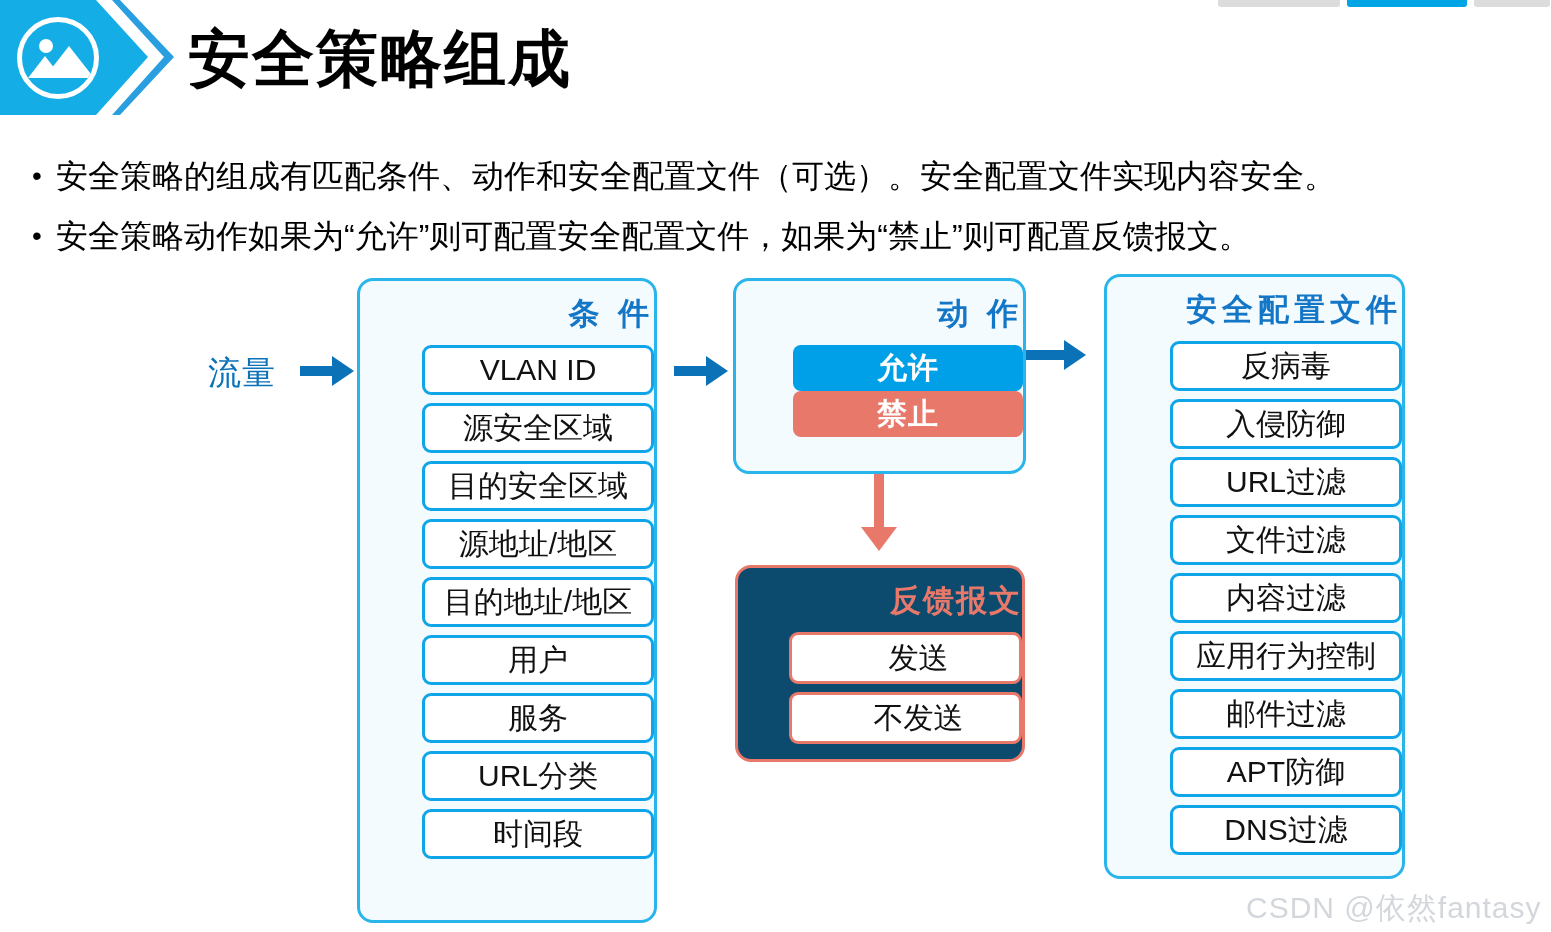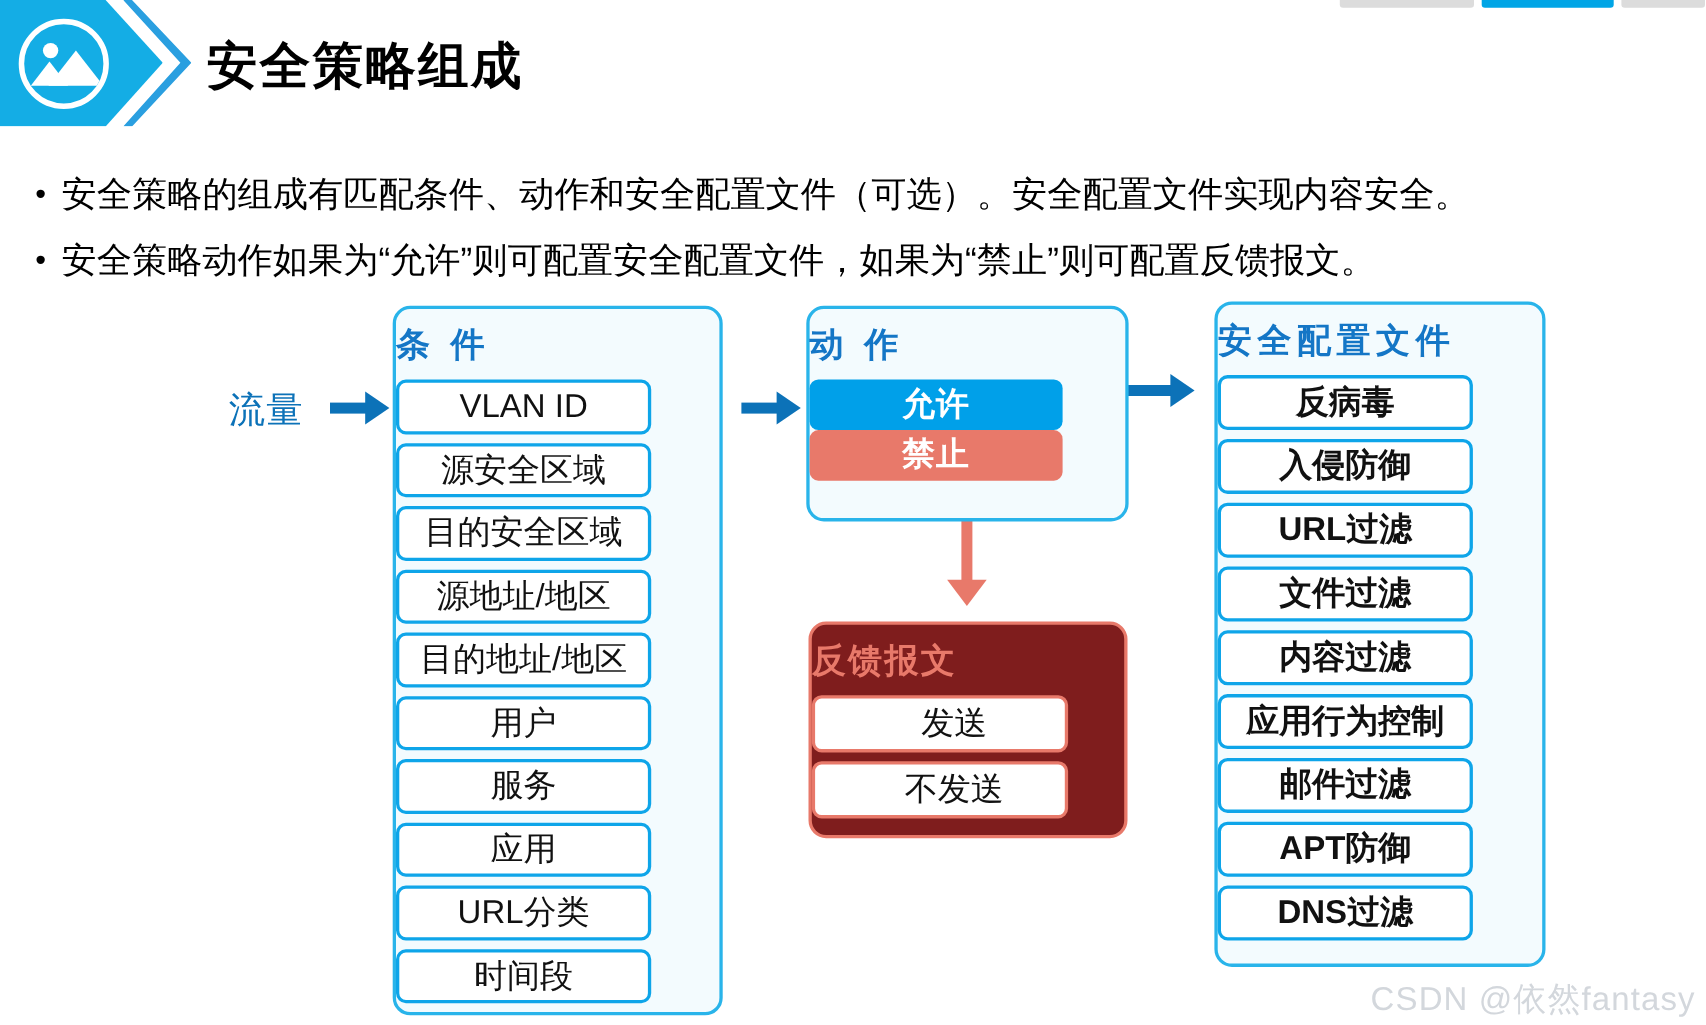--- a/index.html
+++ b/index.html
@@ -101,21 +101,21 @@
     bottom: 16px;
     width: 0; height: 0;
     border-left: 17px solid transparent;
     border-right: 17px solid transparent;
     border-bottom: 22px solid #ffffff;
   }
   .page-title {
     position: absolute;
     left: 188px;
     top: 12px;
-    font-size: 46px;
+    font-size: 62px;
     font-weight: bold;
     letter-spacing: 2px;
     color: #000000;
     line-height: 94px;
     white-space: nowrap;
   }
 
   
   .bullets {
     position: absolute;
@@ -187,24 +187,24 @@
 
   
   .panel {
     position: absolute;
     box-sizing: border-box;
     border-radius: 16px;
     background: #f3fbfe;
     border: 3px solid #29b4ea;
     display: flex;
     flex-direction: column;
-    align-items: flex-start;
+    align-items: flex-end;
   }
   .panel.red {
-    background: #7f1d1d;
+    background: #0c4a6e;
     border: 3px solid #e8796a;
   }
   .panel-title {
     font-size: 31px;
     font-weight: bold;
     color: #1476c6;
     letter-spacing: 5px;
     margin-top: 12px;
     margin-bottom: 10px;
     white-space: nowrap;
@@ -252,21 +252,21 @@
   }
   .action-btn.allow { background: #00a0e9; }
   .action-btn.deny  { background: #e8796a; }
 
   
   #feedback-panel { left: 735px; top: 565px; width: 290px; height: 197px; }
   #feedback-panel .item { width: 233px; height: 52px; line-height: 46px; padding-left: 26px; }
 
   
   #profiles-panel { left: 1104px; top: 274px; width: 301px; height: 605px; }
-  #profiles-panel .item { width: 232px; font-weight: bold; }
+  #profiles-panel .item { width: 232px; }
 
   
   .watermark {
     position: absolute;
     left: 1246px;
     top: 888px;
     font-size: 30px;
     color: #d3d7dc;
     white-space: nowrap;
     letter-spacing: 1px;
@@ -317,21 +317,20 @@
 
   <div class="panel" id="conditions-panel">
     <div class="panel-title">条 件</div>
     <div class="item">VLAN ID</div>
     <div class="item">源安全区域</div>
     <div class="item">目的安全区域</div>
     <div class="item">源地址/地区</div>
     <div class="item">目的地址/地区</div>
     <div class="item">用户</div>
     <div class="item">服务</div>
-    <div class="item">应用</div>
     <div class="item">URL分类</div>
     <div class="item">时间段</div>
   </div>
 
   <div class="panel" id="action-panel">
     <div class="panel-title">动 作</div>
     <div class="action-btn allow">允许</div>
     <div class="action-btn deny">禁止</div>
   </div>
 

